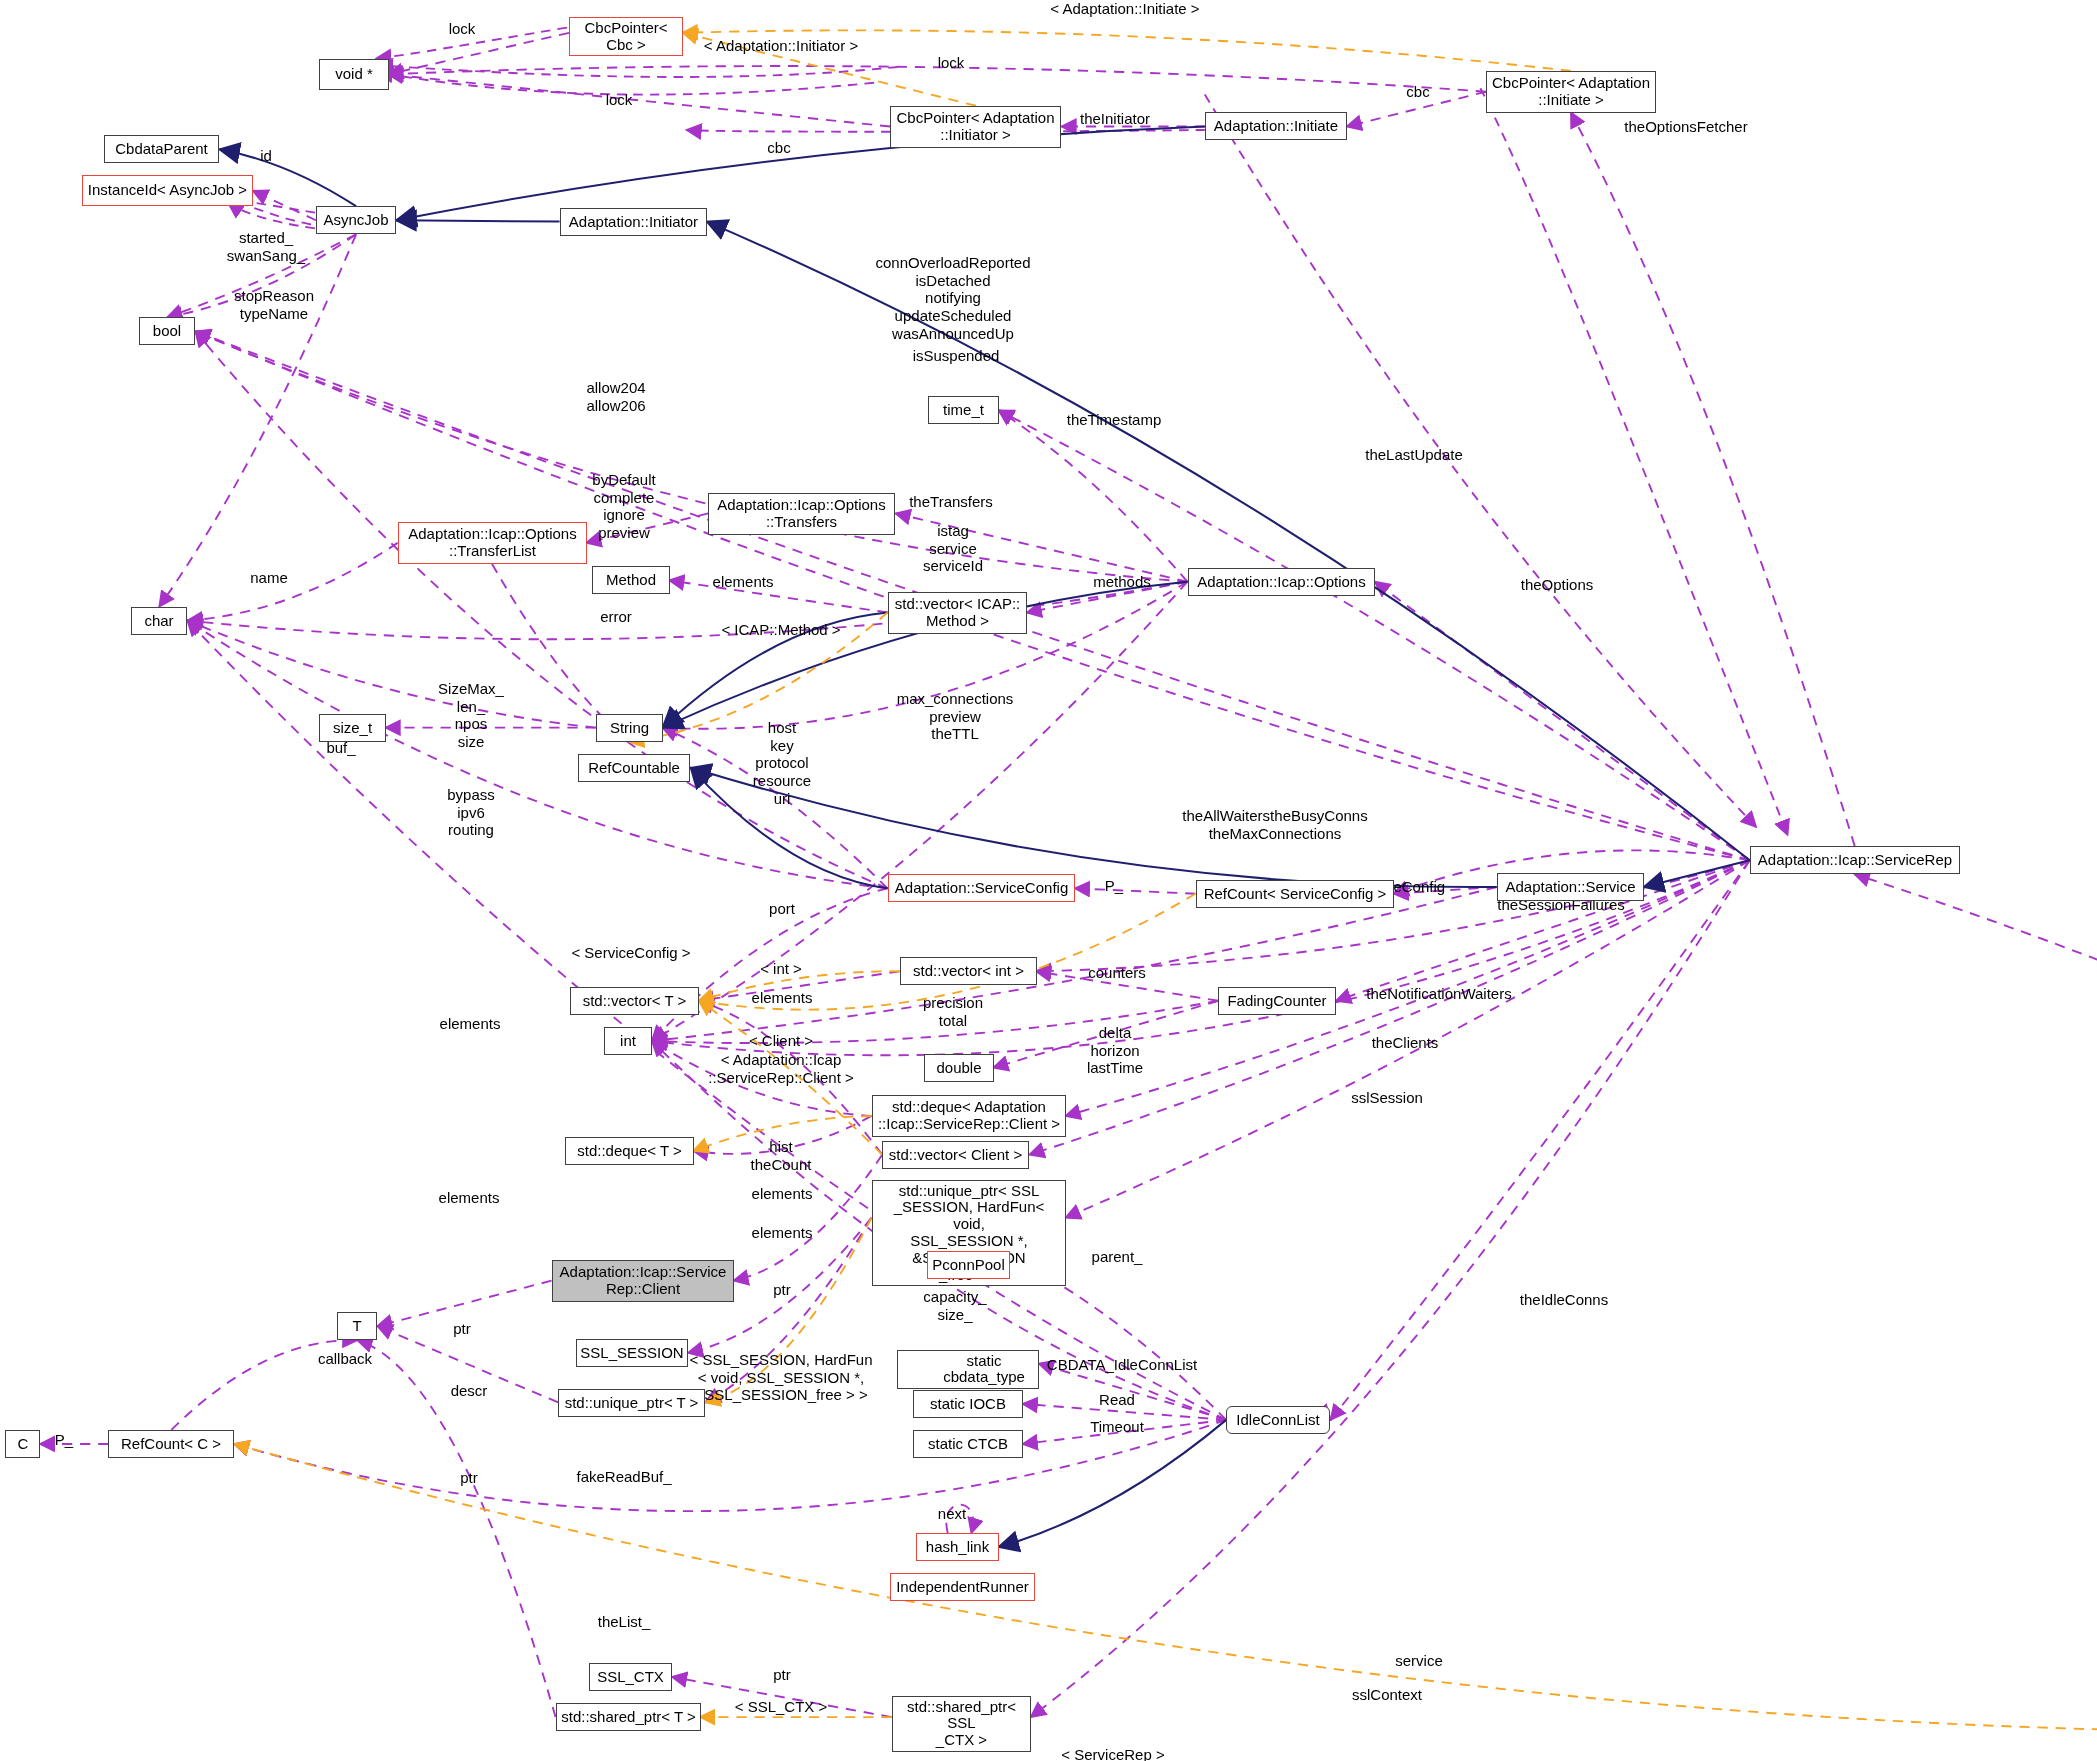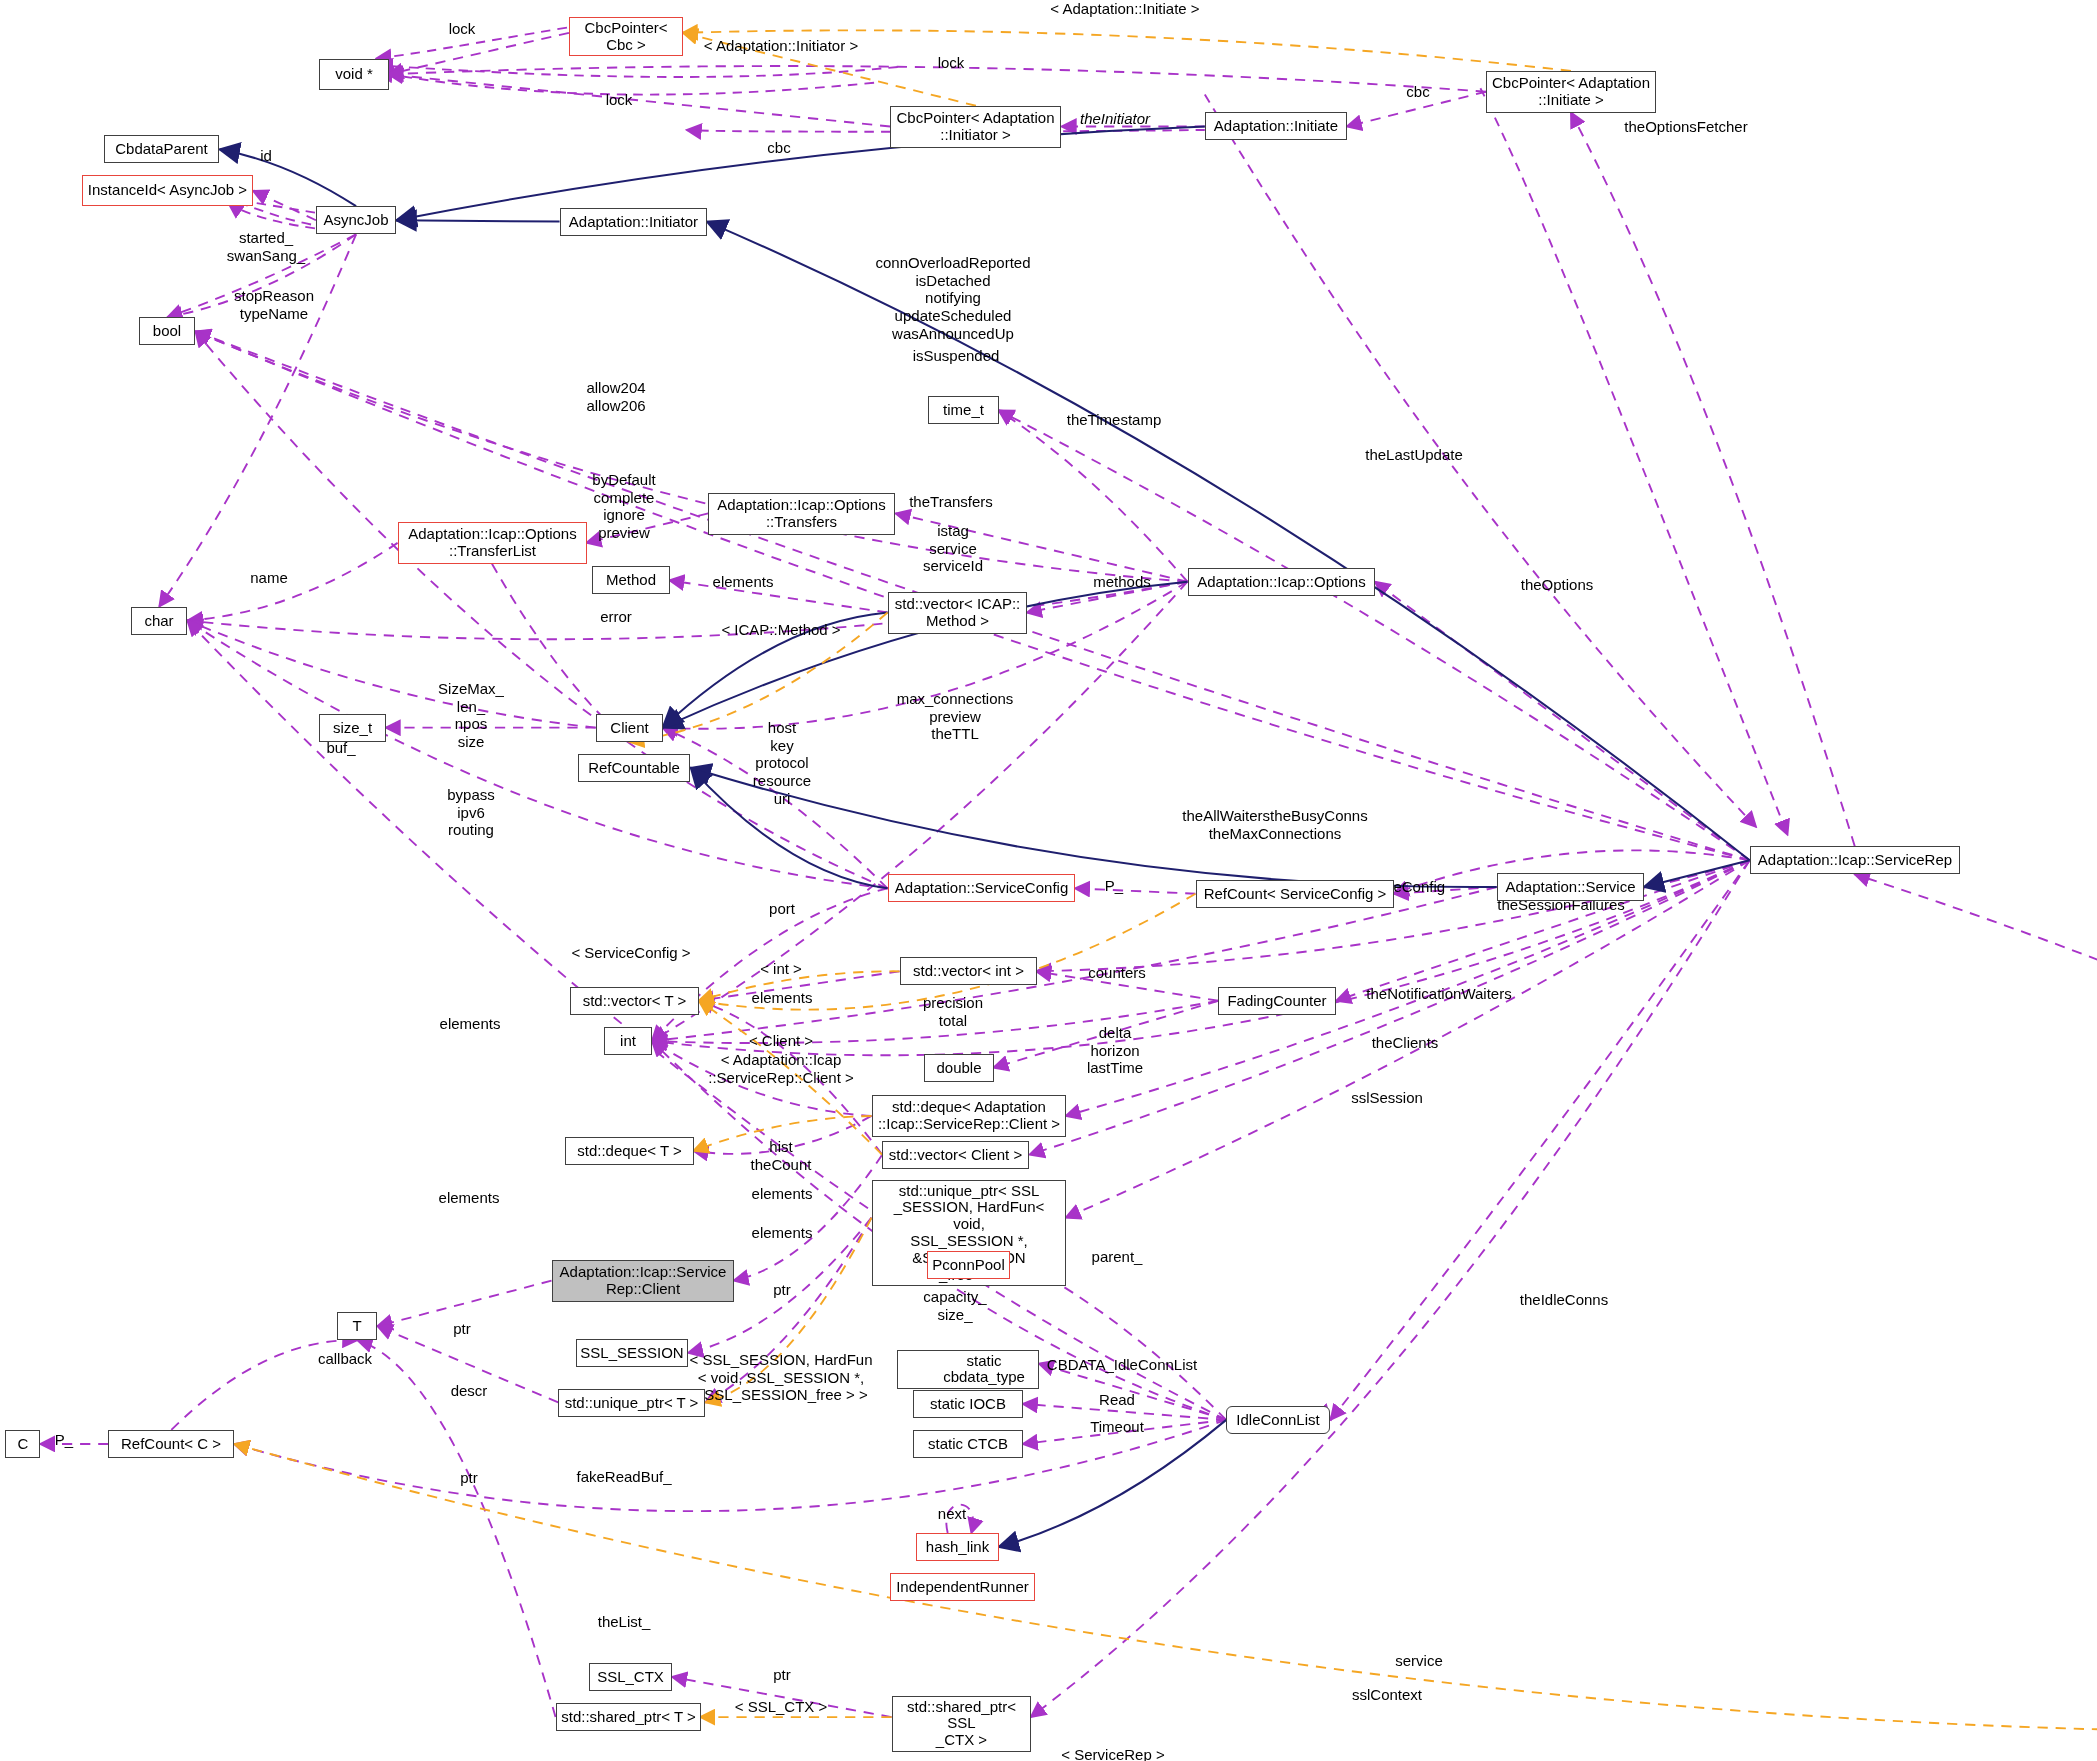--- a/index.html
+++ b/index.html
@@ -180,21 +180,21 @@
       <div class="node" style="left: 708px; top: 493px; width: 187px; min-height: 42px;">Adaptation::Icap::Options
 ::Transfers</div>
       <div class="node red" style="left: 398px; top: 522px; width: 189px; min-height: 42px;">Adaptation::Icap::Options
 ::TransferList</div>
       <div class="node" style="left: 592px; top: 566px; width: 78px; min-height: 28px;">Method</div>
       <div class="node" style="left: 888px; top: 592px; width: 139px; min-height: 42px;">std::vector&lt; ICAP::
 Method &gt;</div>
       <div class="node" style="left: 1188px; top: 568px; width: 187px; min-height: 28px;">Adaptation::Icap::Options</div>
       <div class="node" style="left: 131px; top: 607px; width: 56px; min-height: 28px;">char</div>
       <div class="node" style="left: 319px; top: 714px; width: 67px; min-height: 28px;">size_t</div>
-      <div class="node" style="left: 596px; top: 714px; width: 67px; min-height: 28px;">Client</div>
+      <div class="node" style="left: 596px; top: 714px; width: 67px; min-height: 28px;">String</div>
       <div class="node" style="left: 578px; top: 754px; width: 112px; min-height: 28px;">RefCountable</div>
       <div class="node red" style="left: 888px; top: 874px; width: 187px; min-height: 28px;">Adaptation::ServiceConfig</div>
       <div class="node" style="left: 1196px; top: 880px; width: 198px; min-height: 28px;">RefCount&lt; ServiceConfig &gt;</div>
       <div class="node" style="left: 1497px; top: 873px; width: 147px; min-height: 28px;">Adaptation::Service</div>
       <div class="node" style="left: 1750px; top: 846px; width: 210px; min-height: 28px;">Adaptation::Icap::ServiceRep</div>
       <div class="node" style="left: 900px; top: 957px; width: 137px; min-height: 28px;">std::vector&lt; int &gt;</div>
       <div class="node" style="left: 570px; top: 987px; width: 129px; min-height: 28px;">std::vector&lt; T &gt;</div>
       <div class="node" style="left: 1218px; top: 987px; width: 118px; min-height: 28px;">FadingCounter</div>
       <div class="node" style="left: 604px; top: 1027px; width: 48px; min-height: 28px;">int</div>
       <div class="node" style="left: 924px; top: 1054px; width: 70px; min-height: 28px;">double</div>
@@ -225,21 +225,21 @@
 _CTX &gt;</div>
       <div class="node" style="left: 556px; top: 1703px; width: 145px; min-height: 28px;">std::shared_ptr&lt; T &gt;</div>
     </div>
   <div id="label-layer">
       <div class="elabel" style="left: 1125px; top: 0px;">&lt; Adaptation::Initiate &gt;</div>
       <div class="elabel" style="left: 462px; top: 20px;">lock</div>
       <div class="elabel" style="left: 781px; top: 37px;">&lt; Adaptation::Initiator &gt;</div>
       <div class="elabel" style="left: 951px; top: 54px;">lock</div>
       <div class="elabel" style="left: 1418px; top: 83px;">cbc</div>
       <div class="elabel" style="left: 619px; top: 91px;">lock</div>
-      <div class="elabel" style="left: 1115px; top: 110px; font-style: italic;">theInitiator</div>
+      <div class="elabel" style="left: 1115px; top: 110px;">theInitiator</div>
       <div class="elabel" style="left: 1686px; top: 118px;">theOptionsFetcher</div>
       <div class="elabel" style="left: 779px; top: 139px;">cbc</div>
       <div class="elabel" style="left: 266px; top: 147px;">id</div>
       <div class="elabel" style="left: 266px; top: 213px; margin-top: 16px;">started_
 swanSang_</div>
       <div class="elabel" style="left: 953px; top: 254px;">connOverloadReported
 isDetached
 notifying
 updateScheduled
 wasAnnouncedUp</div>

